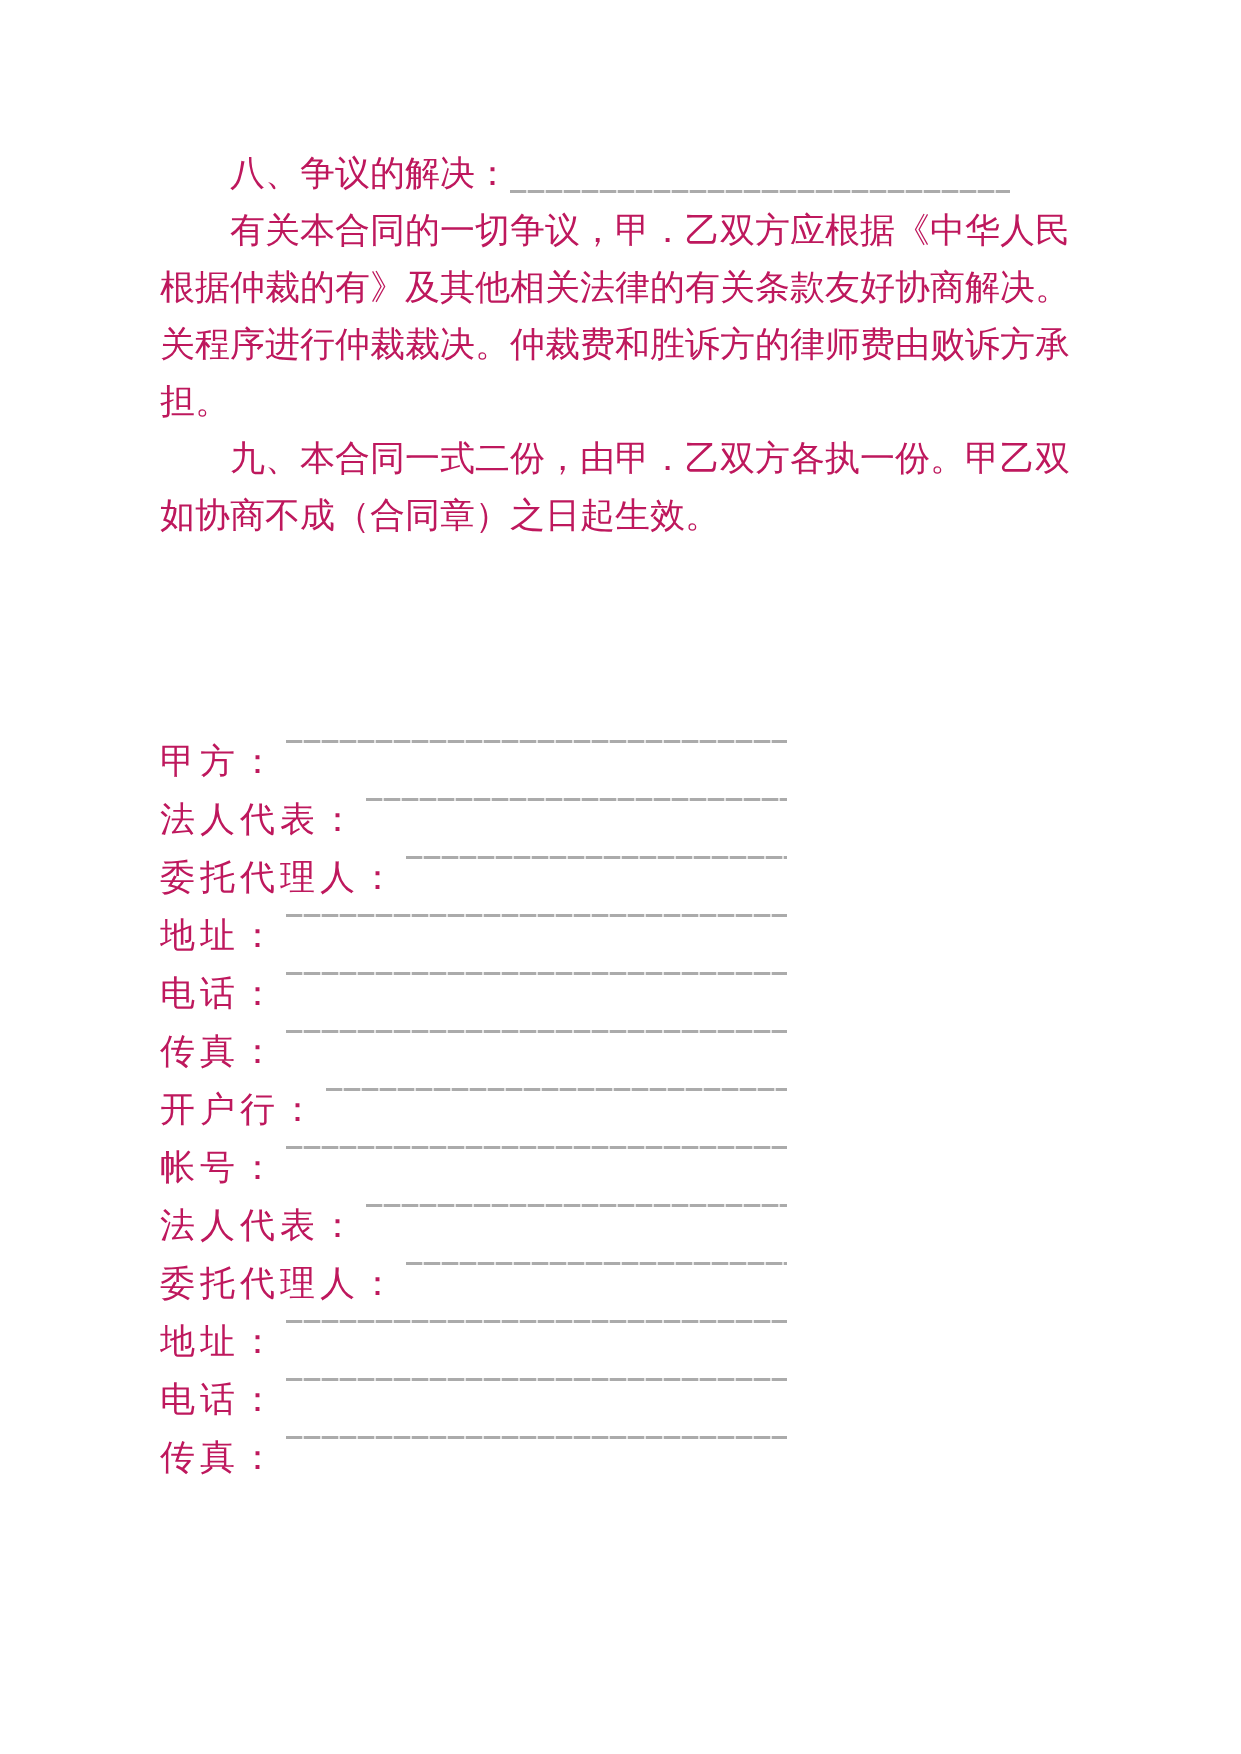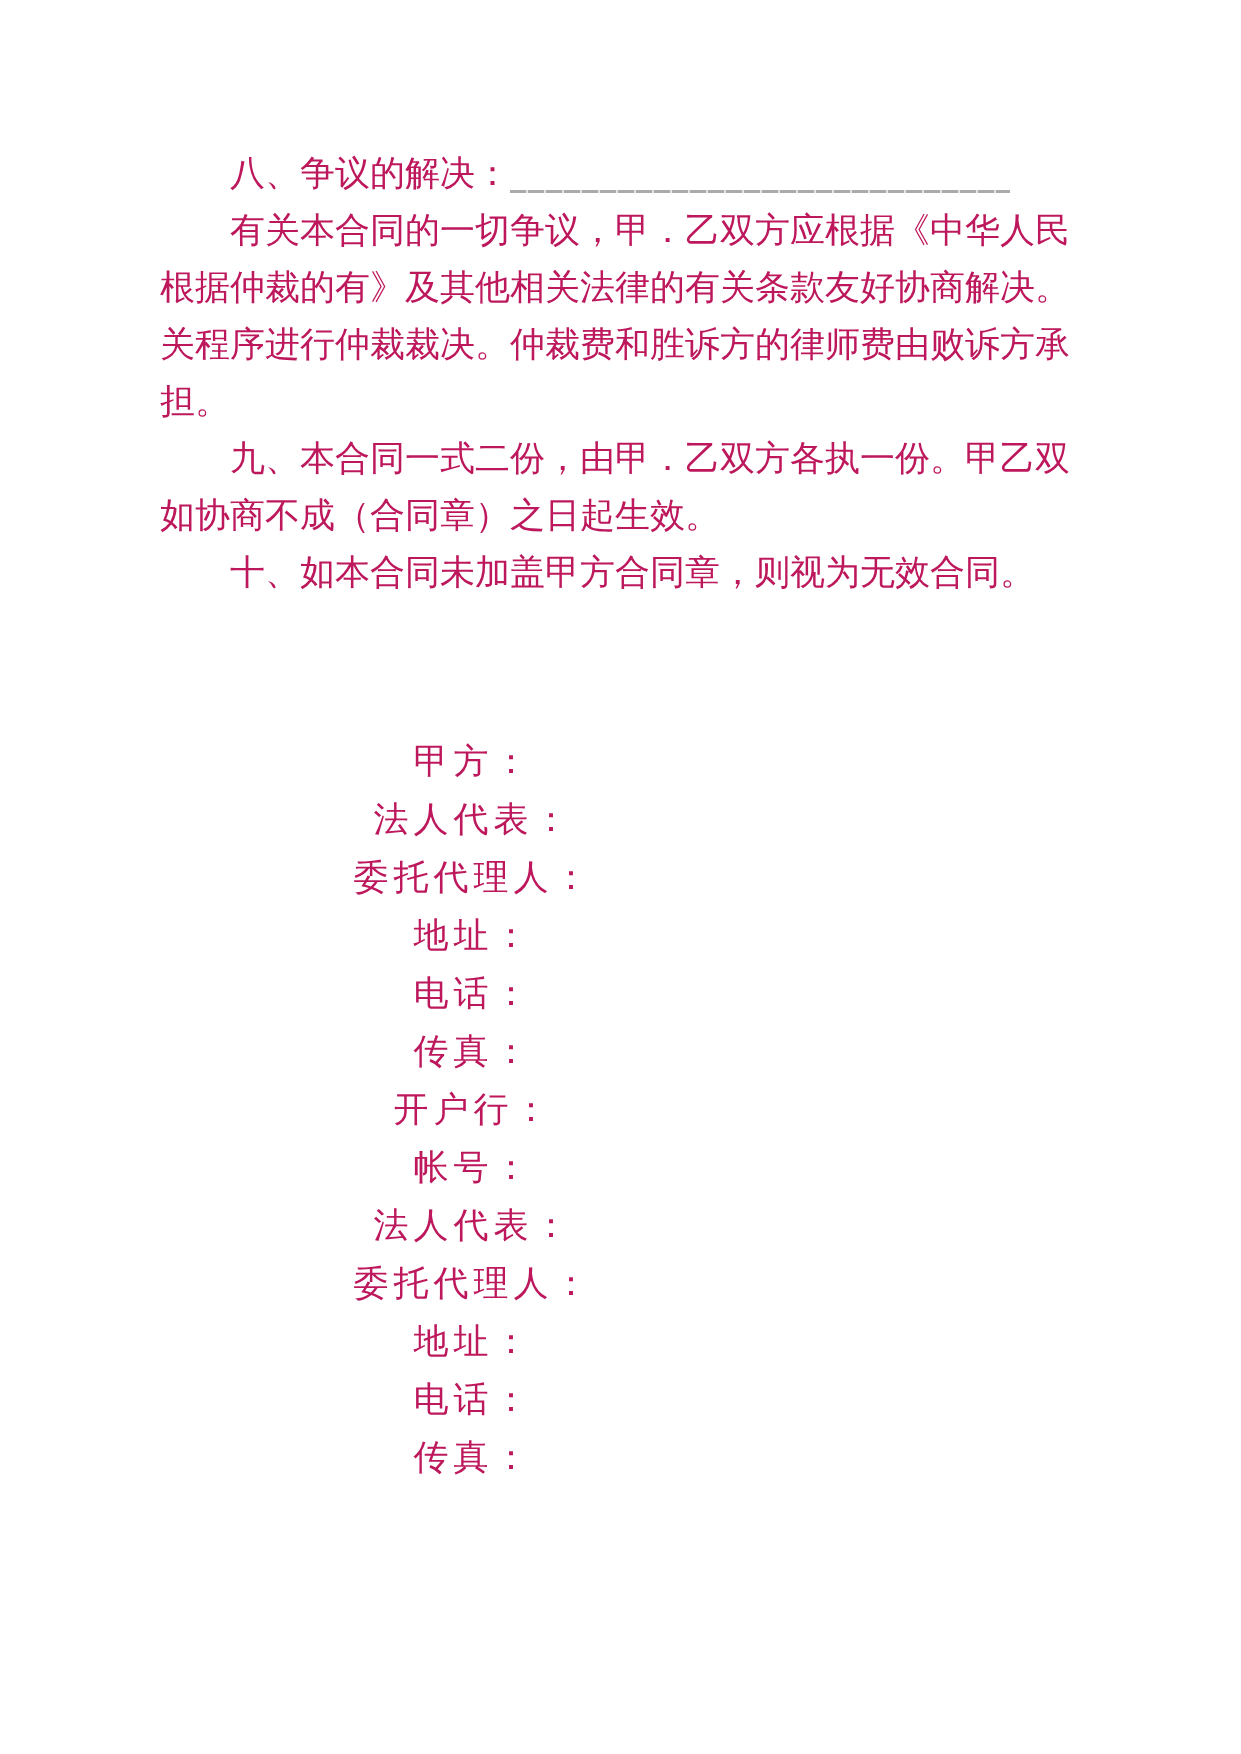--- a/index.html
+++ b/index.html
@@ -49,23 +49,22 @@
   }
   
   .sig-form {
     position: absolute;
     left: 160px;
     top: 740px;
     width: 627px; 
   }
   .form-row {
     display: flex;
-    align-items: center;
+    align-items: flex-start;
     height: 58px;
-    flex-direction: column;
   }
   .form-label {
     font-size: 35px;
     line-height: 44px;
     letter-spacing: 5px;
     white-space: nowrap;
     flex: 0 0 auto;
   }
   .row-blank {
     flex: 1 1 auto;
@@ -83,21 +82,20 @@
 
 <div class="page">
   <div class="clauses" id="clauses-container">
       <div class="clause-line indent"><span>八、争议的解决：</span><span class="blank heading-blank"></span></div>
       <div class="clause-line indent"><span>有关本合同的一切争议，甲．乙双方应根据《中华人民</span></div>
       <div class="clause-line"><span>根据仲裁的有》及其他相关法律的有关条款友好协商解决。</span></div>
       <div class="clause-line"><span>关程序进行仲裁裁决。仲裁费和胜诉方的律师费由败诉方承</span></div>
       <div class="clause-line"><span>担。</span></div>
       <div class="clause-line indent"><span>九、本合同一式二份，由甲．乙双方各执一份。甲乙双</span></div>
       <div class="clause-line"><span>如协商不成（合同章）之日起生效。</span></div>
-      <div class="clause-line indent"><span>十、如本合同未加盖甲方合同章，则视为无效合同。</span></div>
     </div>
   <div class="sig-form" id="form-container">
       <div class="form-row">
         <span class="form-label">甲方：</span>
         <div class="row-blank"></div>
       </div>
       <div class="form-row">
         <span class="form-label">法人代表：</span>
         <div class="row-blank"></div>
       </div>

